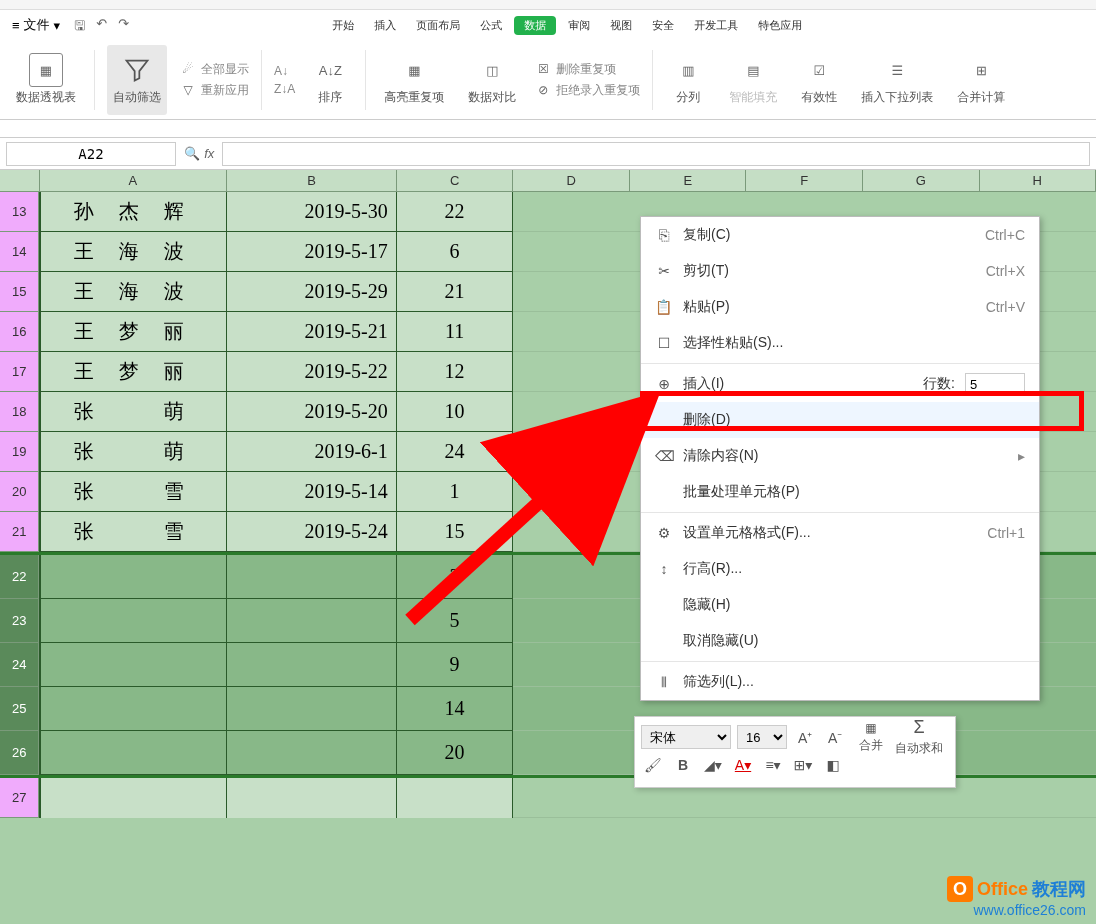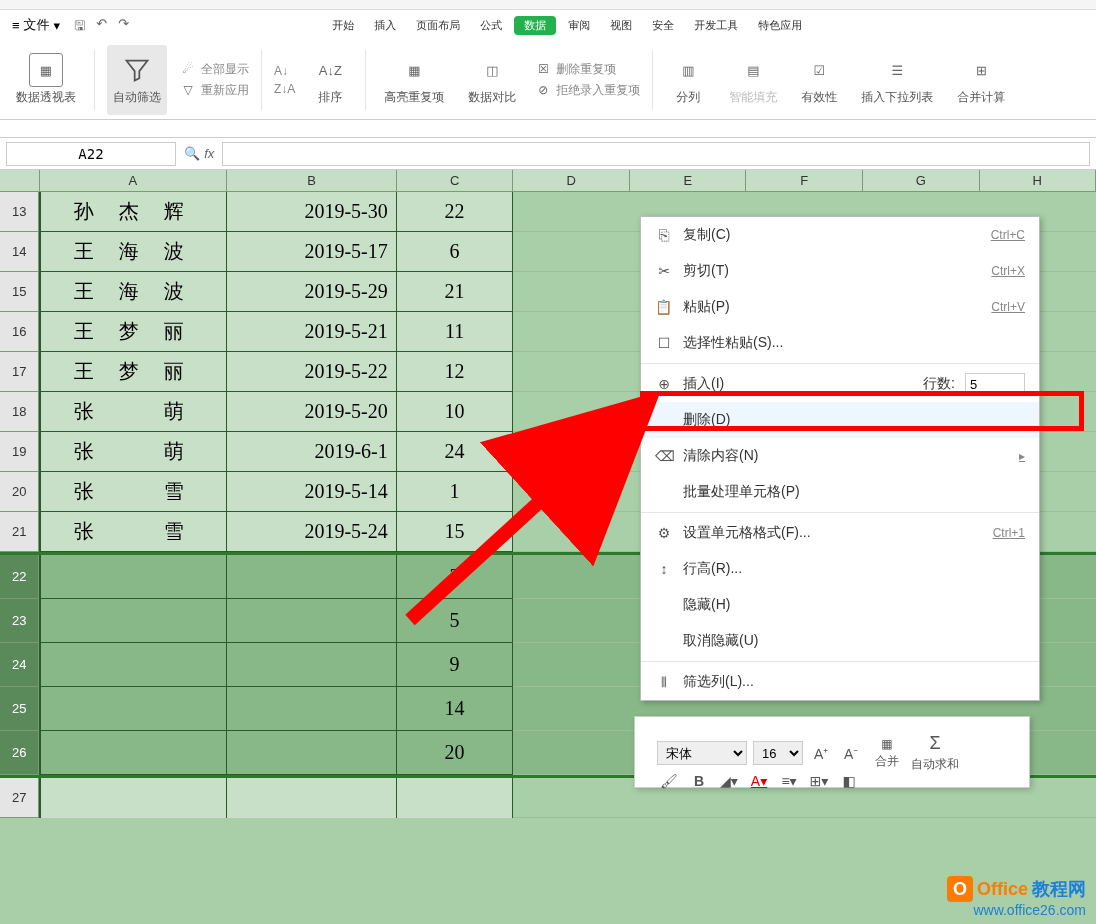--- a/index.html
+++ b/index.html
@@ -42,48 +42,48 @@
 .col-B { width: 172px; }
 .col-C { width: 118px; }
 .col-D { width: 118px; }
 .col-E { width: 118px; }
 .col-F { width: 118px; }
 .col-G { width: 118px; }
 .col-H { width: 118px; }
 
 
 .row-wrap { display: flex; }
-.row-header { width: 40px; text-align: center; color: #333; font-size: 13px; border-right: 1px solid #7a9a7a; border-bottom: 1px solid #7a9a7a; background: #e5e5e5; display: flex; align-items: center; justify-content: center; }
+.row-header { width: 40px; text-align: center; color: #333; font-size: 13px; border-right: 1px solid #7a9a7a; border-bottom: 1px solid #7a9a7a; background: #f0abfc; display: flex; align-items: center; justify-content: center; }
 .row-header.selected { background: #5a8a5a; color: #fff; }
 .cell { border-right: 1px solid #2a5a2a; border-bottom: 1px solid #2a5a2a; background: #c8e0c8; display: flex; align-items: center; padding: 0 8px; font-family: "SimSun", serif; font-size: 20px; }
 .cell.selected-row { background: #88b888; }
 .cell.first-col { border-left: 2px solid #2a5a2a; justify-content: center; letter-spacing: 10px; }
 .cell.b-col { justify-content: flex-end; font-family: Liberation Serif, serif; }
 .cell.c-col { justify-content: center; }
 .cell.plain { border-right: none; border-bottom: 1px solid #9abf9a; background: #a8cfa8; }
 .row-tall { height: 40px; }
 .row-sel { height: 44px; }
 
 
 .context-menu { position: absolute; left: 640px; top: 216px; width: 400px; background: #fff; border: 1px solid #bbb; box-shadow: 2px 2px 6px rgba(0,0,0,0.25); font-size: 14px; z-index: 10; }
 .context-menu .cm-item { display: flex; align-items: center; height: 36px; padding: 0 14px; gap: 10px; color: #333; }
 .context-menu .cm-icon { width: 18px; text-align: center; color: #555; }
 .context-menu .cm-text { flex: 1; }
-.context-menu .cm-shortcut { color: #888; font-size: 12px; text-decoration: underline; }
+.context-menu .cm-shortcut { color: #888; font-size: 14px; }
 .context-menu .cm-sep { height: 1px; background: #e5e5e5; margin: 2px 0; }
 .context-menu .cm-input { width: 60px; height: 22px; border: 1px solid #ccc; text-align: left; padding: 0 4px; font-size: 13px; }
 
 
 .red-highlight { position: absolute; left: 640px; top: 391px; width: 444px; height: 40px; border: 5px solid #ff0000; z-index: 20; pointer-events: none; }
 
 
 .red-arrow { position: absolute; left: 400px; top: 390px; z-index: 15; pointer-events: none; }
 
 
-.mini-toolbar { position: absolute; left: 634px; top: 716px; width: 396px; height: 72px; background: #fff; border: 1px solid #ccc; box-shadow: 2px 2px 6px rgba(0,0,0,0.2); padding: 22px; z-index: 10; }
+.mini-toolbar { position: absolute; left: 634px; top: 716px; width: 322px; height: 72px; background: #fff; border: 1px solid #ccc; box-shadow: 2px 2px 6px rgba(0,0,0,0.2); padding: 6px; z-index: 10; }
 .mini-toolbar .mt-row { display: flex; align-items: center; gap: 6px; height: 28px; }
 .mini-toolbar select, .mini-toolbar .mt-sel { height: 24px; border: 1px solid #ccc; font-size: 13px; padding: 0 4px; }
 .mini-toolbar .mt-btn { width: 24px; height: 24px; border: 1px solid transparent; display: flex; align-items: center; justify-content: center; color: #555; font-size: 14px; }
 .mini-toolbar .mt-group { display: flex; flex-direction: column; align-items: center; font-size: 12px; color: #555; gap: 2px; margin-left: 6px; }
 
 
 .watermark { position: absolute; right: 10px; bottom: 6px; z-index: 30; }
 .watermark .wm-top { display: flex; align-items: center; gap: 4px; font-weight: bold; font-size: 18px; }
 .watermark .wm-logo { width: 26px; height: 26px; background: #ff7b00; color: #fff; border-radius: 4px; display: flex; align-items: center; justify-content: center; font-weight: bold; }
 .watermark .wm-office { color: #ff7b00; }

